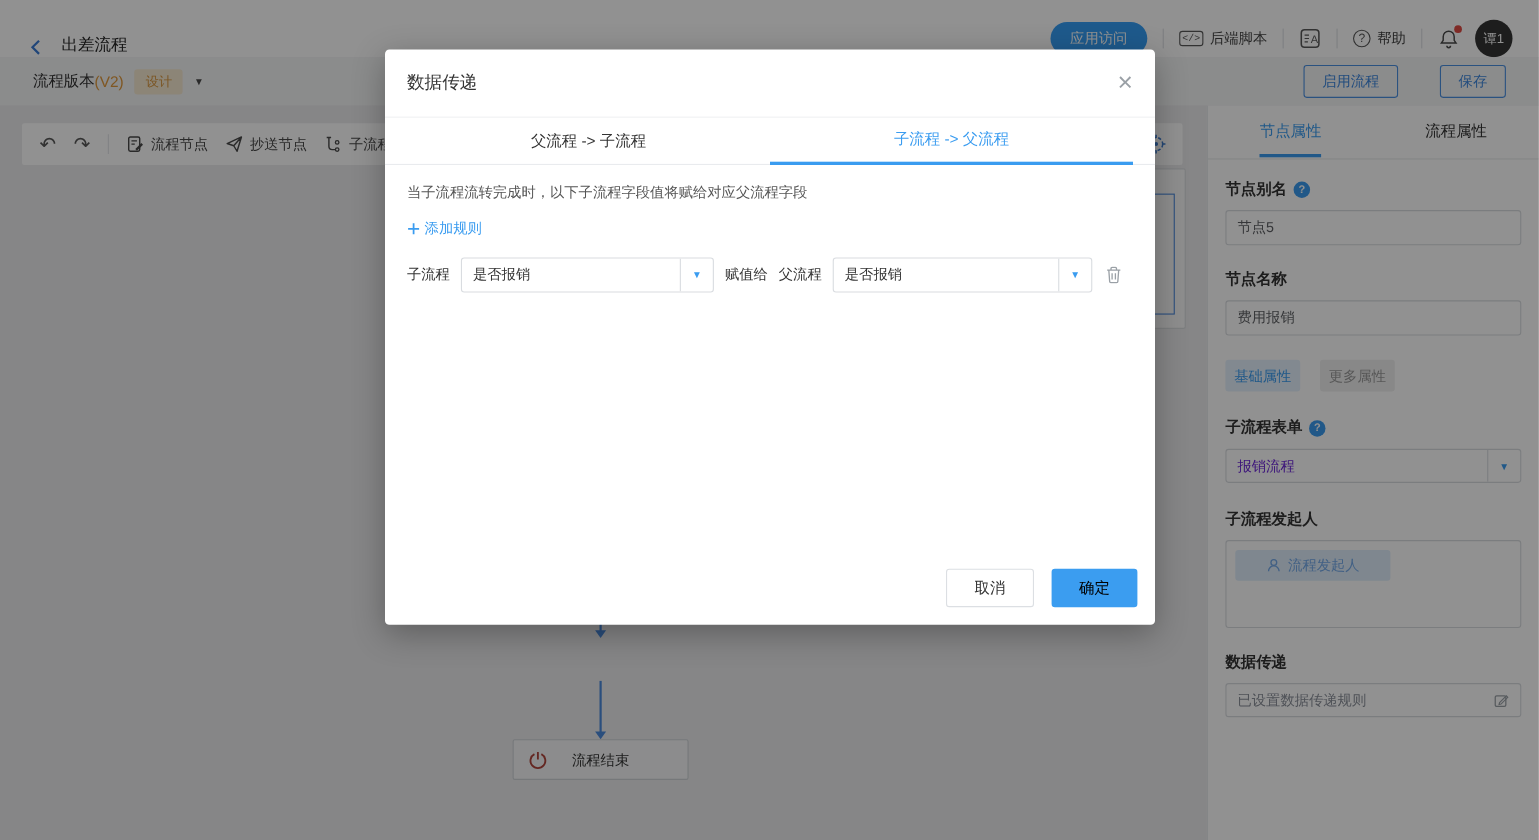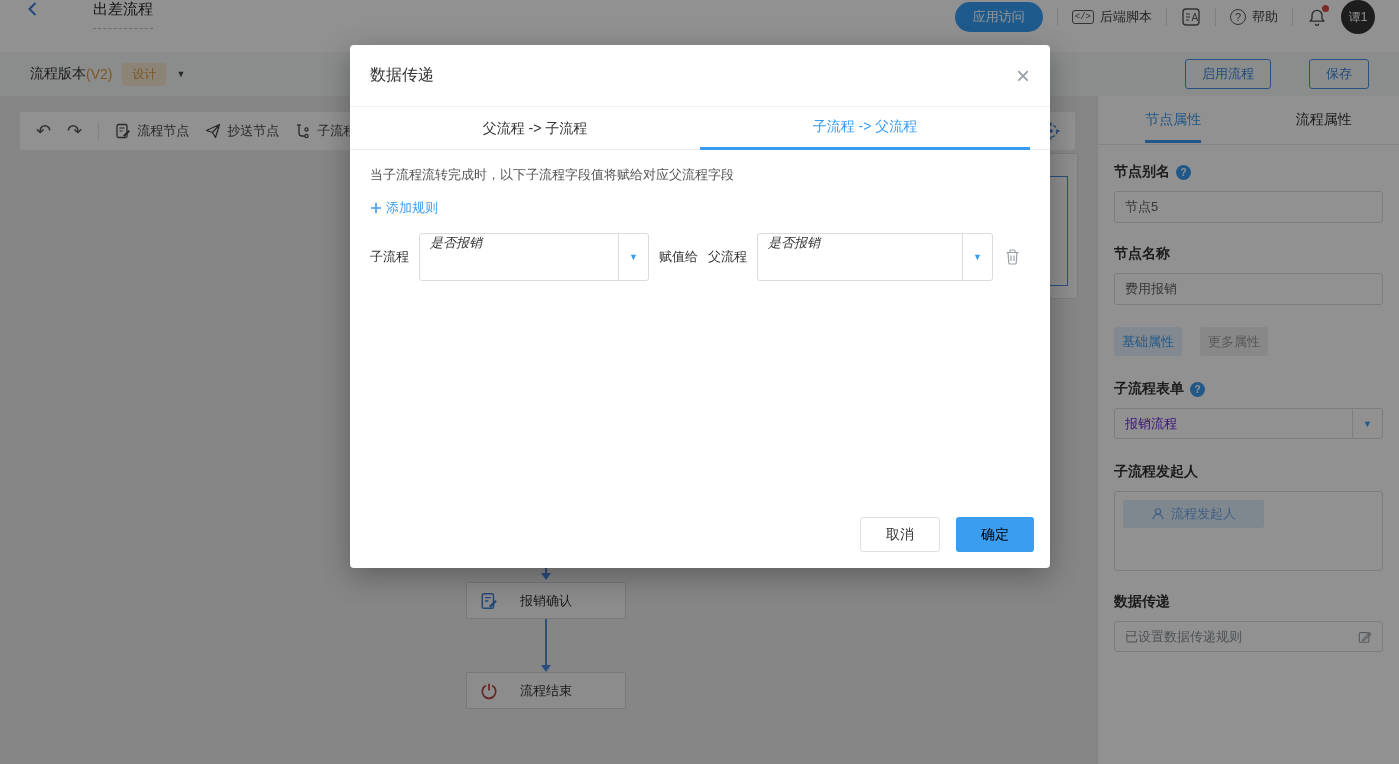--- a/index.html
+++ b/index.html
@@ -1,20 +1,20 @@
 <!DOCTYPE html>
 <html><head>
 <meta charset="utf-8">
 <style>
   * { box-sizing: border-box; margin: 0; padding: 0; }
   html,body { width:1399px; height:764px; overflow:hidden; }
   body { font-family:"Liberation Sans", sans-serif; position:relative; background:#ececee; color:#333; }
 
   
-  .topbar { position:absolute; top:0; left:0; right:0; height:52px; background:#ffffff; display:flex; align-items:flex-start; padding:0 24px; z-index:1;gap:37px; }
+  .topbar { position:absolute; top:0; left:0; right:0; height:52px; background:#ffffff; display:flex; align-items:flex-end; padding:0 24px; z-index:1; }
   .back-btn { display:flex; align-items:center; cursor:pointer; margin-right:14px; }
   .page-title { position:relative; font-size:15px; color:#262626; padding-bottom:2px; }
   .page-title::after { content:""; position:absolute; left:0; right:0; bottom:-8px; border-bottom:1px dashed #b9bcc2; }
   .topbar-right { margin-left:auto; display:flex; align-items:center; gap:14px; }
   .pill-btn { background:#369ff7; color:#fff; font-size:13px; height:30px; padding:0 18px; border-radius:16px; display:flex; align-items:center; cursor:pointer; }
   .tb-divider { width:1px; height:18px; background:#dcdfe3; }
   .tb-item { display:flex; align-items:center; gap:6px; font-size:13px; color:#424242; cursor:pointer; }
   .code-box { border:1px solid #595959; border-radius:3px; font-size:9px; padding:1px 2px; color:#595959; font-family:"Liberation Mono",monospace; }
   .icon-circle-q { width:16px; height:16px; border:1px solid #595959; border-radius:50%; font-size:11px; display:flex; align-items:center; justify-content:center; color:#595959; }
   .bell-wrap { position:relative; display:flex; }
@@ -75,21 +75,21 @@
   .modal-title { font-size:16px; color:#333; }
   .modal-close { margin-left:auto; font-size:24px; color:#9aa0a6; cursor:pointer; line-height:1; }
   .modal-tabs { display:flex; height:43px; margin:0 20px; position:relative; }
   .modal-tabs::after { content:""; position:absolute; left:-20px; right:-20px; bottom:0; height:1px; background:#e9ebee; }
   .m-tab { flex:1; display:flex; align-items:center; justify-content:center; font-size:14px; color:#333; cursor:pointer; position:relative; z-index:2; }
   .m-tab.active { color:#3a9cf0; border-bottom:3px solid #3a9cf0; }
   .modal-desc { margin:16px 20px 0; font-size:13px; color:#555; }
   .add-rule { margin:15px 20px 0; display:inline-flex; align-items:center; gap:4px; color:#3a9cf0; font-size:13px; cursor:pointer; margin-left:20px; }
   .rule-row { display:flex; align-items:center; margin:15px 20px 0; gap:10px; }
   .rule-label { font-size:13px; color:#333; white-space:nowrap; }
-  .m-select { width:230px; height:48px; border:1px solid #d9dce0; border-radius:3px; display:flex; align-items:flex-start; overflow:hidden; cursor:pointer; background:#fff;font-style:italic; }
+  .m-select { width:230px; height:32px; border:1px solid #d9dce0; border-radius:3px; display:flex; align-items:center; overflow:hidden; cursor:pointer; background:#fff; }
   .m-select .sel-text { flex:1; padding:0 10px; font-size:13px; color:#333; }
   .trash-btn { margin-left:2px; cursor:pointer; display:flex; }
   .modal-footer { position:absolute; right:16px; bottom:16px; display:flex; gap:16px; }
   .btn-cancel { width:80px; height:35px; background:#fff; border:1px solid #dcdfe3; border-radius:3px; font-size:14px; color:#333; display:flex; align-items:center; justify-content:center; cursor:pointer; }
   .btn-confirm { width:78px; height:35px; background:#3b9df0; border-radius:3px; font-size:14px; color:#000000; display:flex; align-items:center; justify-content:center; cursor:pointer; }
 </style>
 </head>
 <body>
 
 <div class="topbar">
@@ -179,28 +179,20 @@
     </span>
   </div>
 
   <div class="hidden-card">
     <div class="sel-rect"></div>
   </div>
 
   <div class="flow-line" style="left:545px; top:420px; height:58px;"></div>
   <div class="flow-head" style="left:541px; top:477px;"></div>
 
-  <div class="flow-node" style="left:466px; top:486px;">
-    <svg class="node-icon" width="18" height="18" viewBox="0 0 16 16">
-      <rect x="2" y="1.5" width="10" height="13" rx="1.5" fill="none" stroke="#3f7ed0" stroke-width="1.3"></rect>
-      <path d="M4.5 5 h5 M4.5 8 h3" stroke="#3f7ed0" stroke-width="1.2"></path>
-      <path d="M8 12.5 L13.5 7 L15 8.5 L9.5 14 z" fill="#3f7ed0"></path>
-    </svg>
-    <span>报销确认</span>
-  </div>
 
   <div class="flow-line" style="left:545px; top:523px; height:47px;"></div>
   <div class="flow-head" style="left:541px; top:569px;"></div>
 
   <div class="flow-node" style="left:466px; top:576px;">
     <svg class="node-icon" width="18" height="18" viewBox="0 0 16 16">
       <path d="M5.2 3.2 a6 6 0 1 0 5.6 0" fill="none" stroke="#b0453c" stroke-width="1.5"></path>
       <path d="M8 1.5 v6" stroke="#b0453c" stroke-width="1.5"></path>
     </svg>
     <span>流程结束</span>

